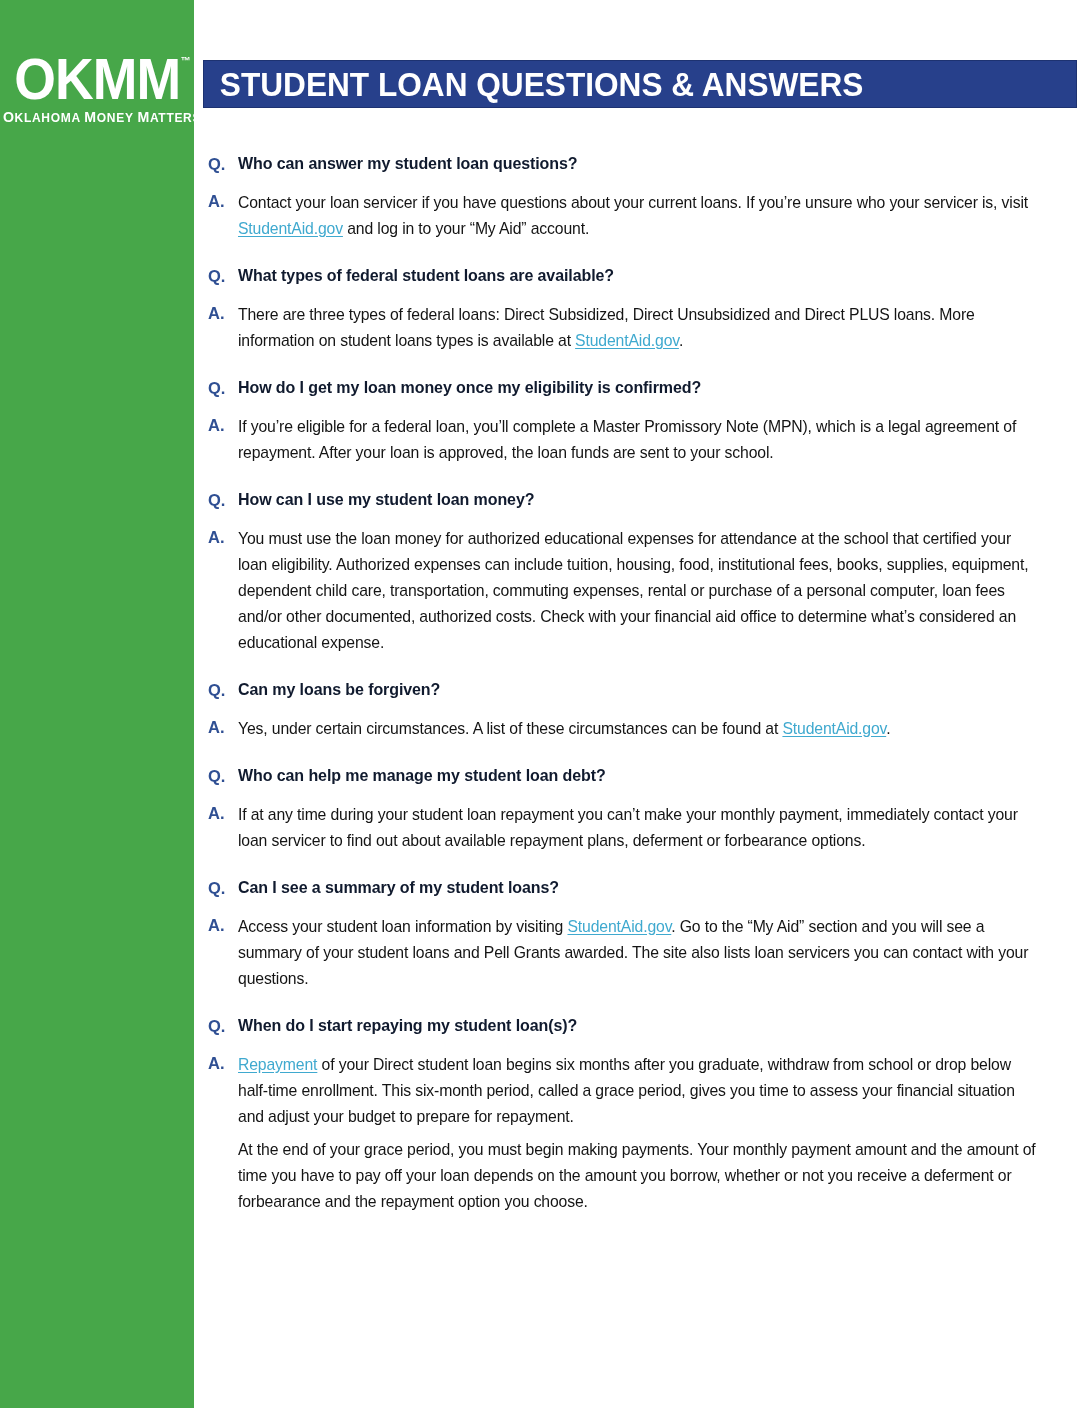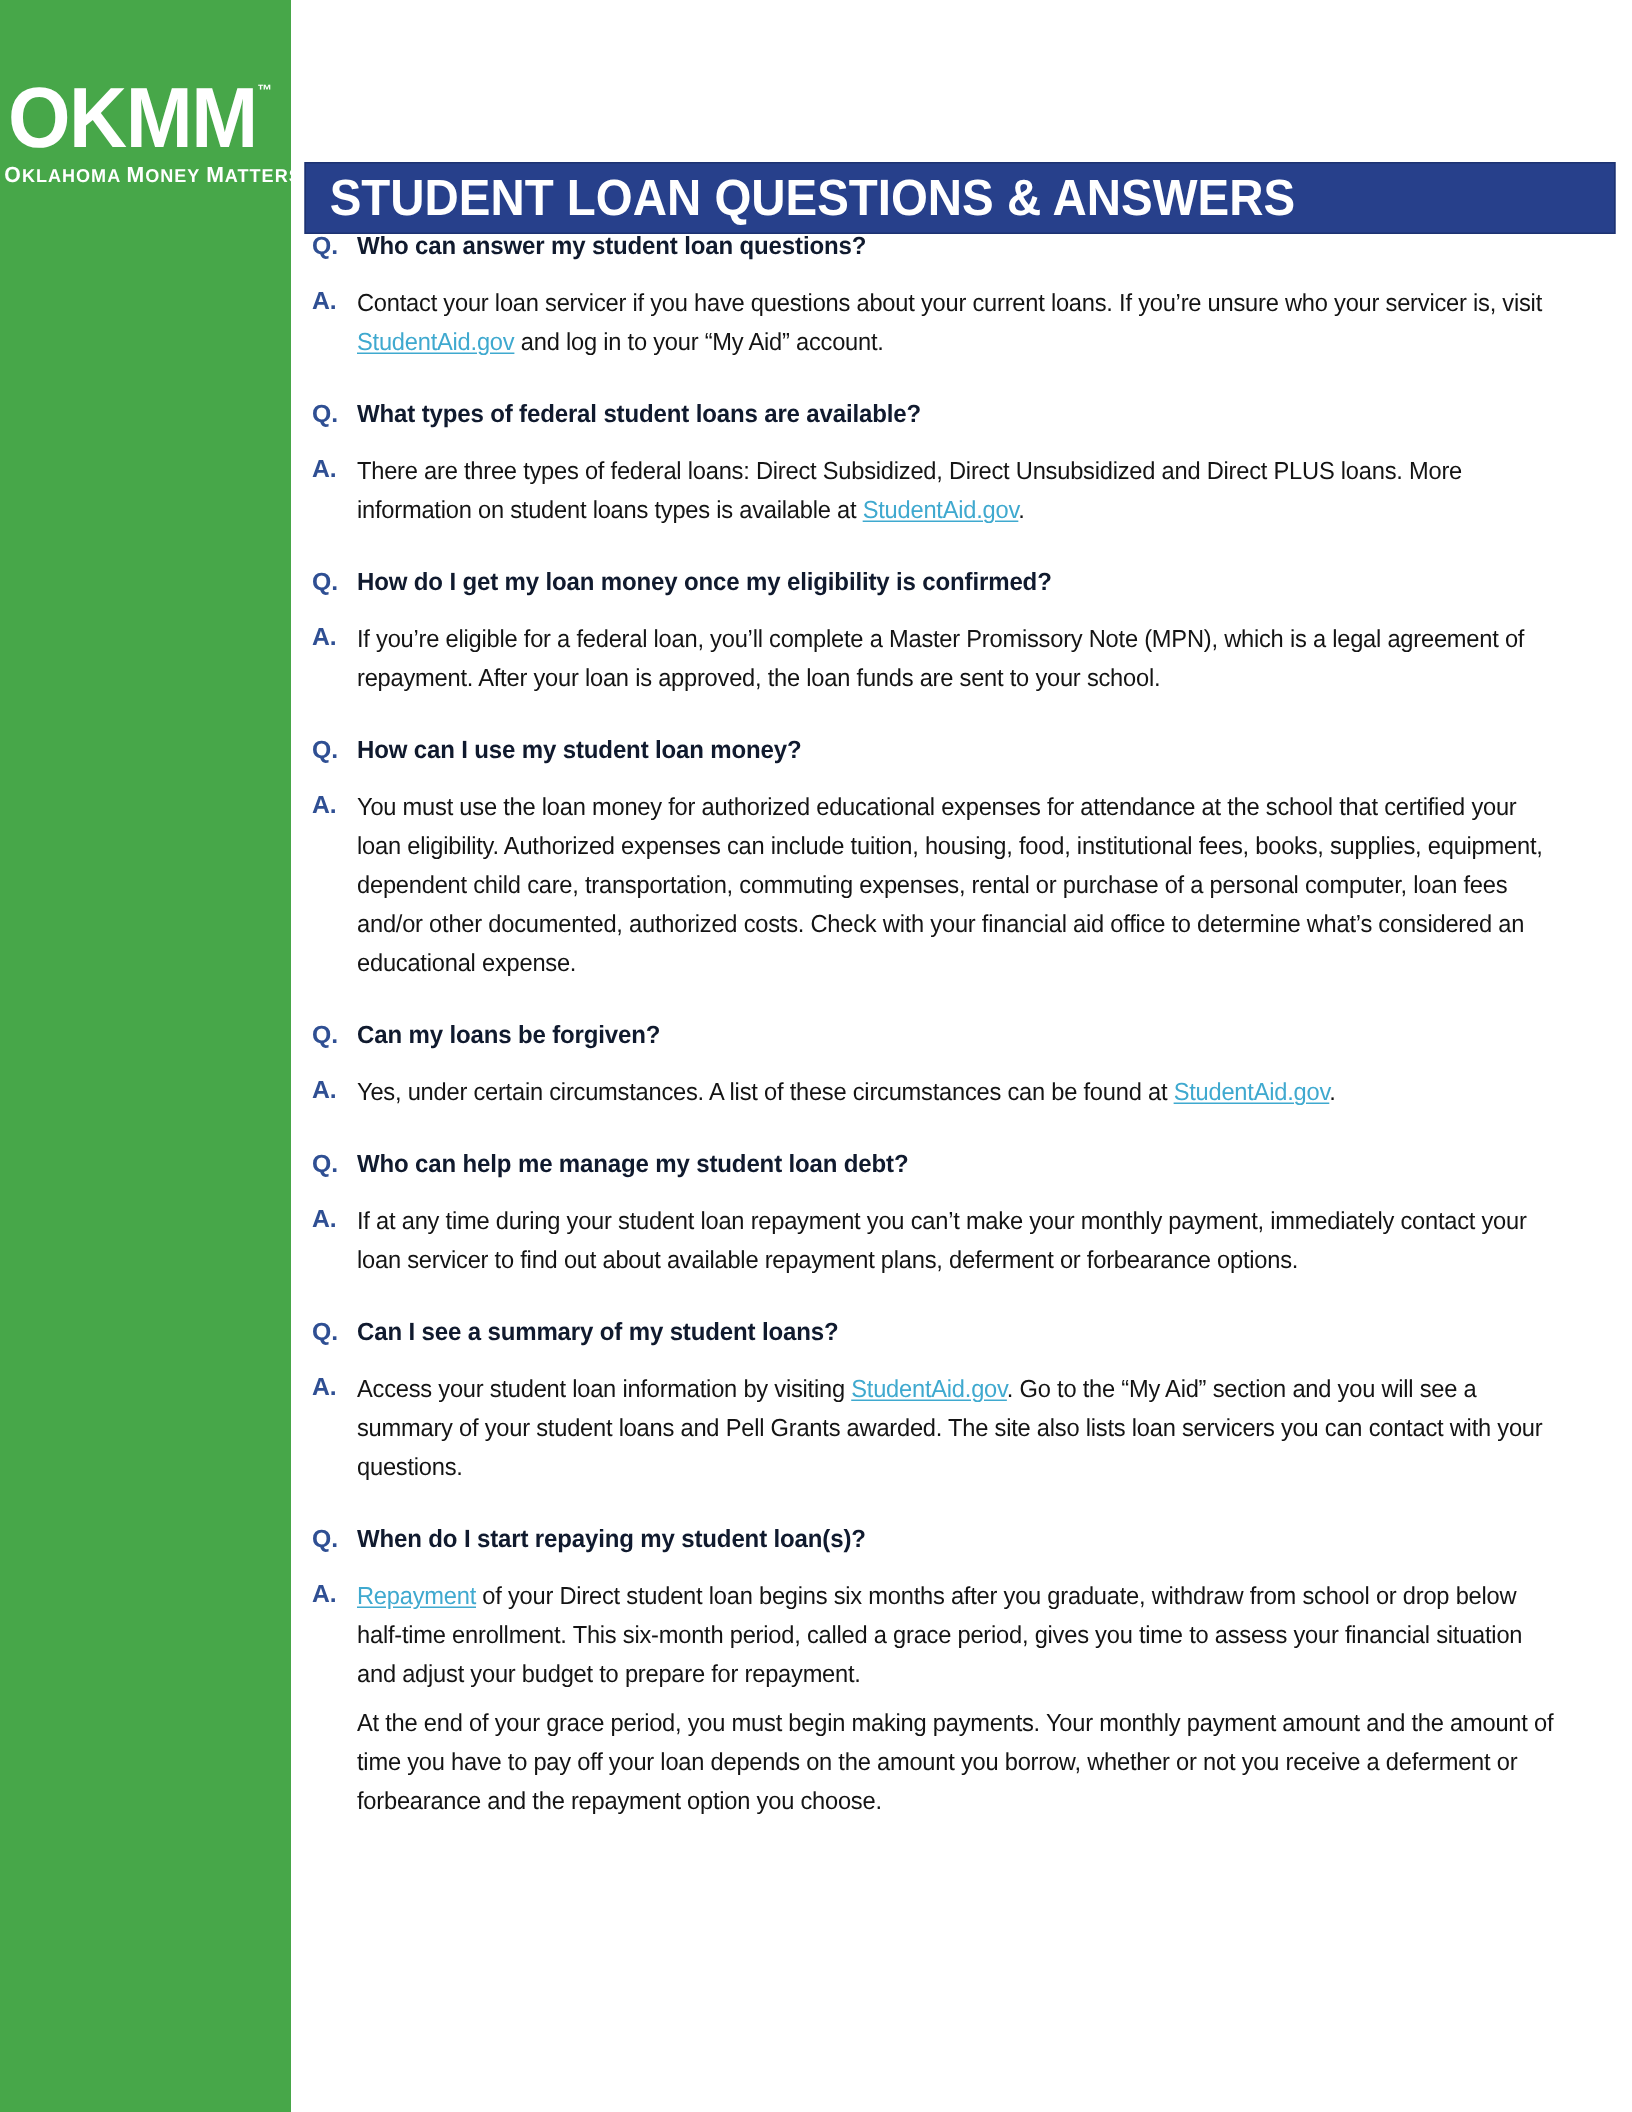--- a/index.html
+++ b/index.html
@@ -21,21 +21,21 @@
     width: 194px;
     height: 1408px;
     background: #47a749;
   }
 
   .logo-block {
     position: absolute;
     left: 0;
     top: 52px;
     width: 194px;
-    text-align: left;
+    text-align: center;
     color: #ffffff;
   }
 
   .logo-mark {
     position: relative;
     display: inline-block;
     font-family: "Liberation Sans", sans-serif;
     font-weight: bold;
     font-size: 57px;
     line-height: 0.95;
@@ -79,21 +79,20 @@
   .banner {
     position: absolute;
     left: 9px;
     top: 60px;
     width: 874px;
     height: 48px;
     background: #27408b;
     border: 1px solid #1d3271;
     display: flex;
     align-items: center;
-    margin-top: 48px;
   }
 
   .banner-title {
     color: #ffffff;
     font-family: "Liberation Sans", sans-serif;
     font-weight: bold;
     font-size: 34px;
     line-height: 1;
     letter-spacing: 0px;
     padding-left: 17px;

